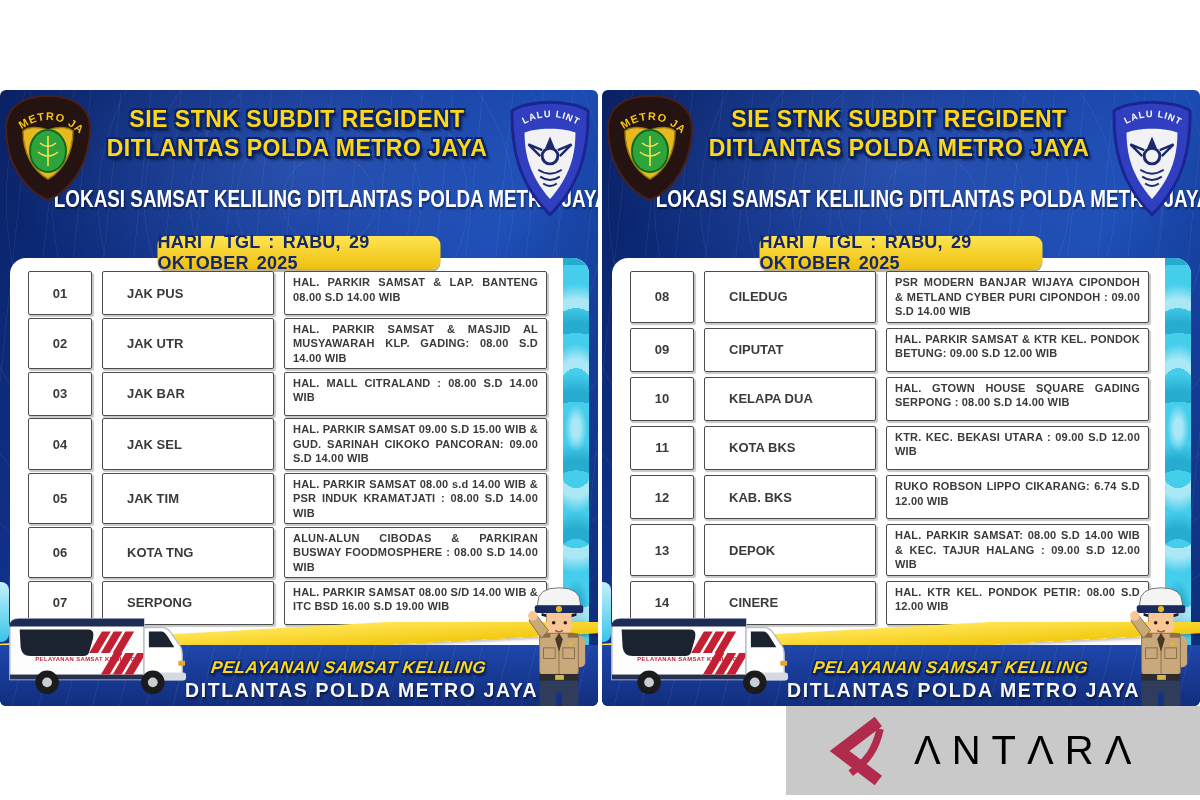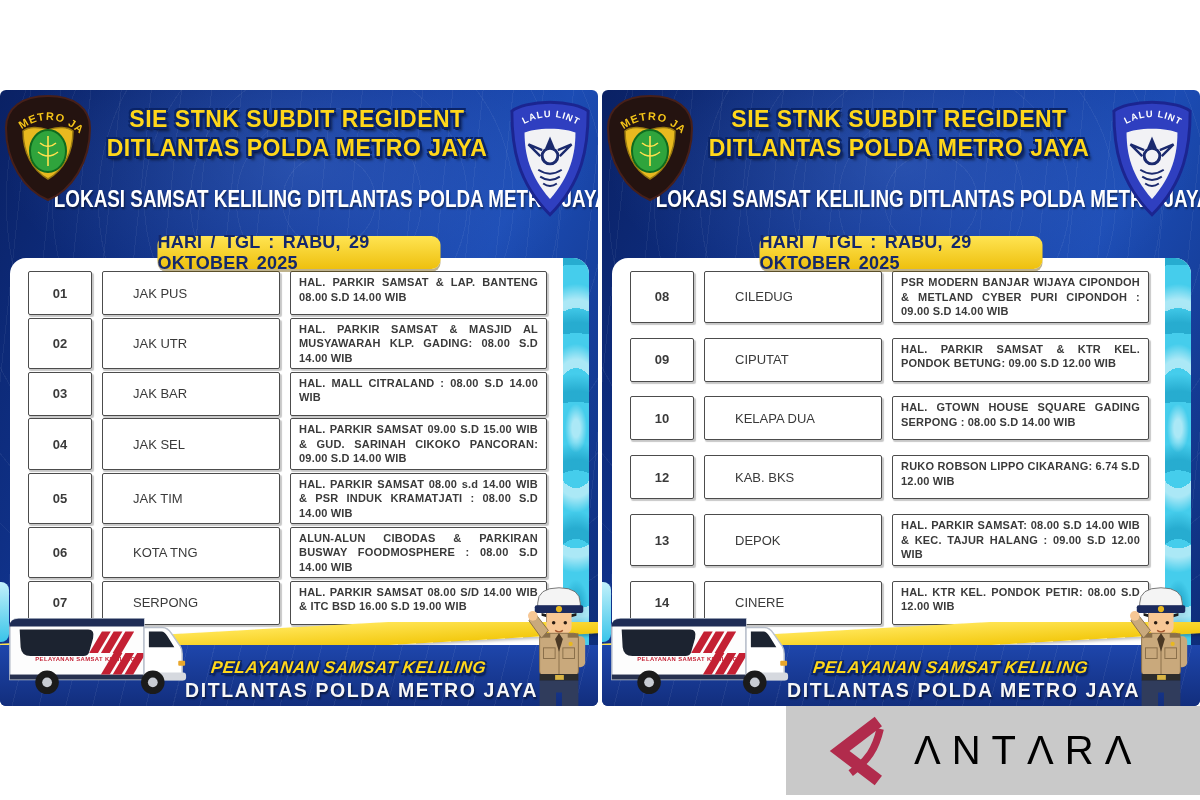--- a/index.html
+++ b/index.html
@@ -63,21 +63,21 @@
   .rows{
     position:absolute;left:18px;right:42px;top:13px;height:354px;
     display:flex;flex-direction:column;justify-content:space-between;
   }
   .row{display:flex;align-items:stretch;gap:10px;min-height:44px;}
   .cell{
     border:1.6px solid #4c4c4c;background:#fff;border-radius:2px;
     box-shadow:1.5px 2px 1px rgba(0,0,0,.22);color:#3a3a3a;
   }
   .cell-num{width:62px;display:flex;align-items:center;justify-content:center;font-size:13px;font-weight:bold;}
-  .cell-name{width:146px;display:flex;align-items:center;padding-left:30px;font-size:13px;font-weight:normal;}
+  .cell-name{width:146px;display:flex;align-items:center;padding-left:24px;font-size:13px;font-weight:bold;}
   .cell-desc{flex:1;display:flex;padding:3px 8px;}
   .cell-desc span{
     display:block;width:100%;font-size:11px;font-weight:bold;line-height:1.32;
     letter-spacing:.2px;text-align:justify;-moz-text-align-last:left;text-align-last:left;
   }
 
   
   .footer{position:absolute;left:0;right:0;bottom:0;height:84px;z-index:4;overflow:hidden;}
   .swoosh{
     position:absolute;left:-30px;right:-30px;top:5px;height:23px;
@@ -311,20 +311,27 @@
           </div>
         </div>
         <div class="row">
           <div class="cell cell-num">10</div>
           <div class="cell cell-name">KELAPA DUA</div>
           <div class="cell cell-desc">
             <span>HAL. GTOWN HOUSE SQUARE GADING SERPONG : 08.00 S.D 14.00 WIB</span>
           </div>
         </div>
         <div class="row">
+          <div class="cell cell-num">11</div>
+          <div class="cell cell-name">KOTA BKS</div>
+          <div class="cell cell-desc">
+            <span>KTR. KEC. BEKASI UTARA : 09.00 S.D 12.00 WIB</span>
+          </div>
+        </div>
+        <div class="row">
           <div class="cell cell-num">12</div>
           <div class="cell cell-name">KAB. BKS</div>
           <div class="cell cell-desc">
             <span>RUKO ROBSON LIPPO CIKARANG: 6.74 S.D 12.00 WIB</span>
           </div>
         </div>
         <div class="row">
           <div class="cell cell-num">13</div>
           <div class="cell cell-name">DEPOK</div>
           <div class="cell cell-desc">

